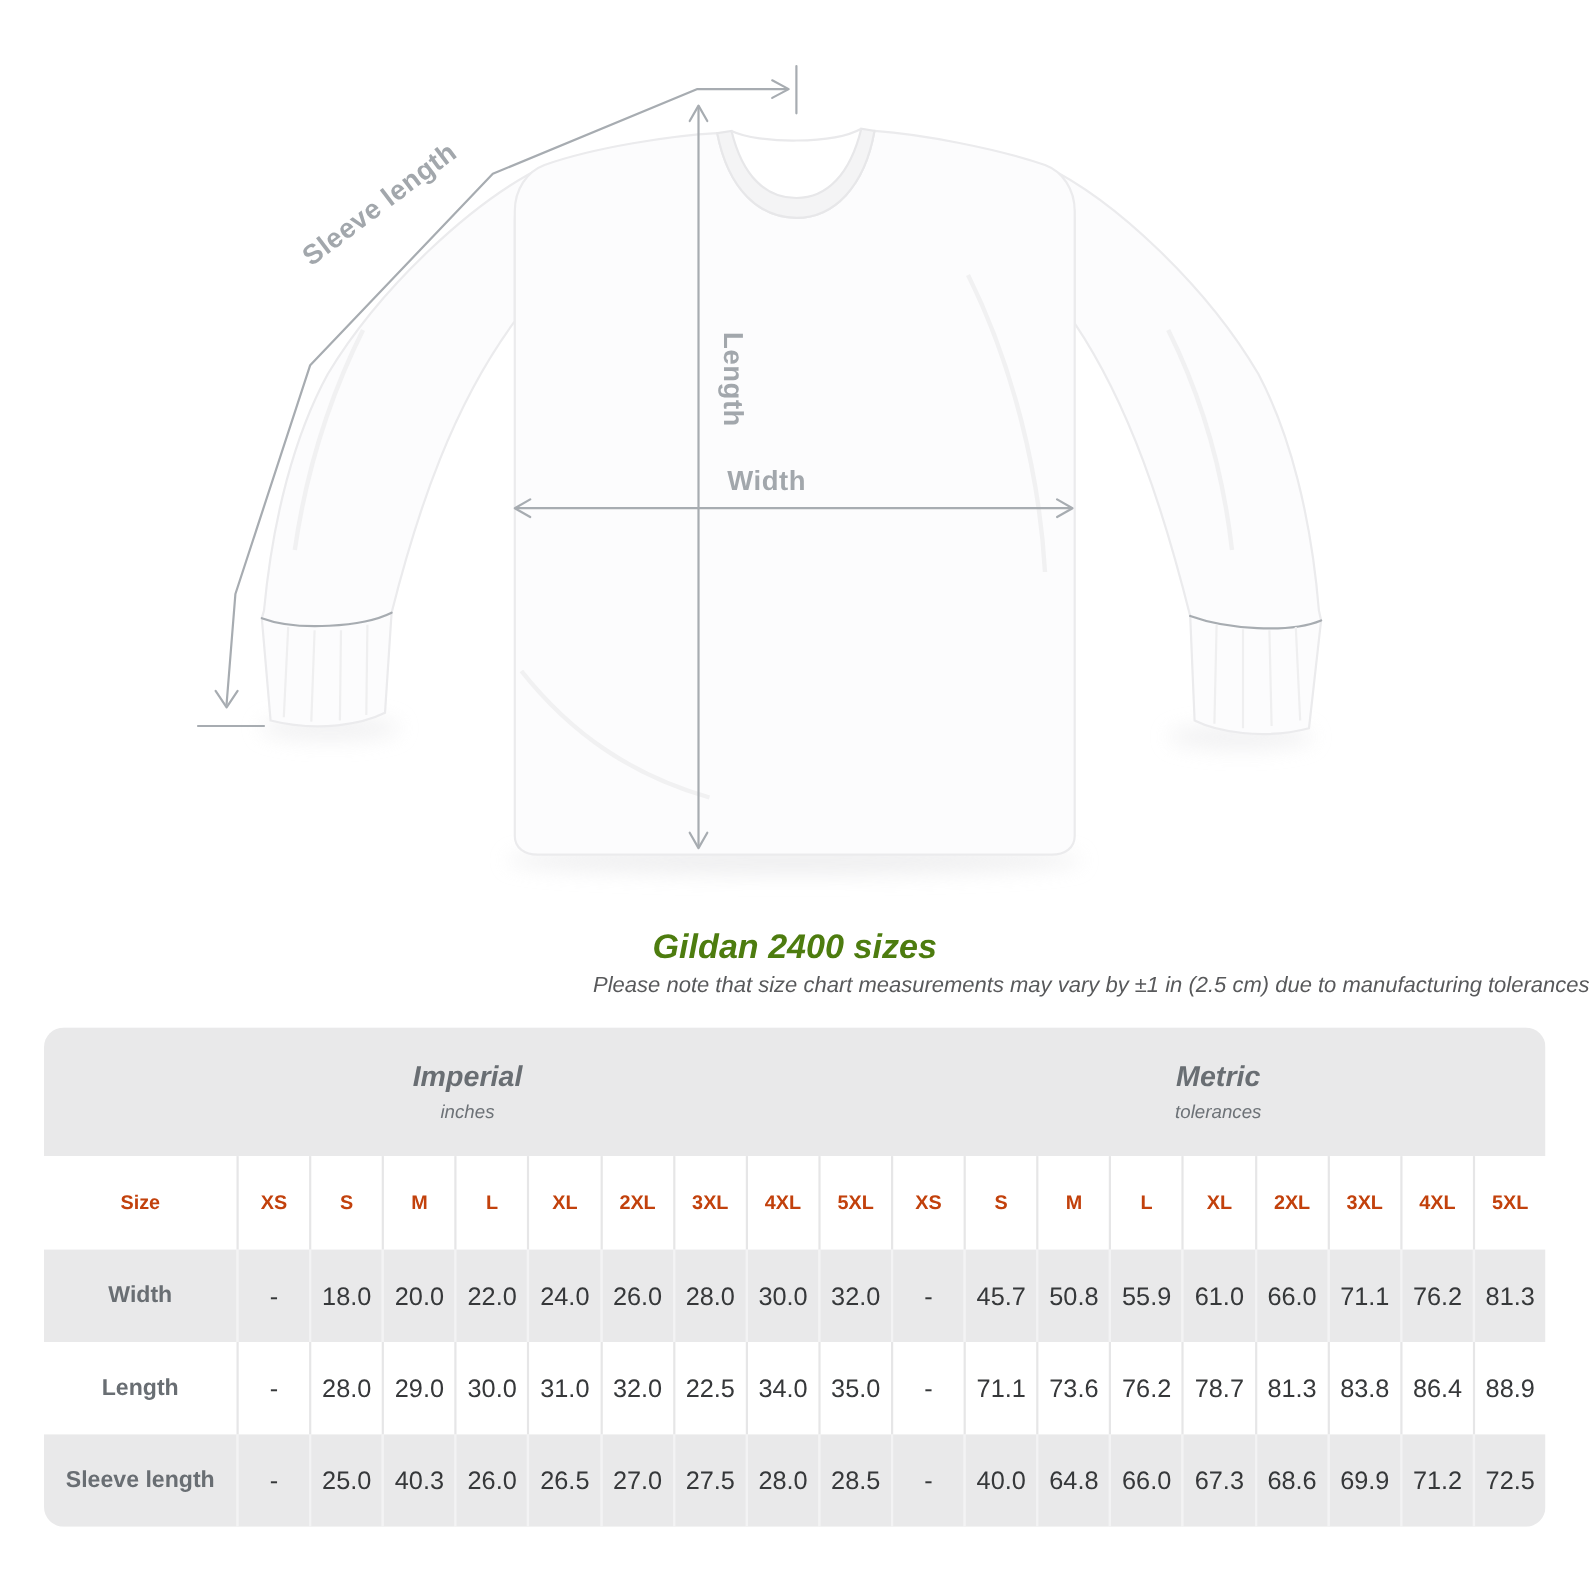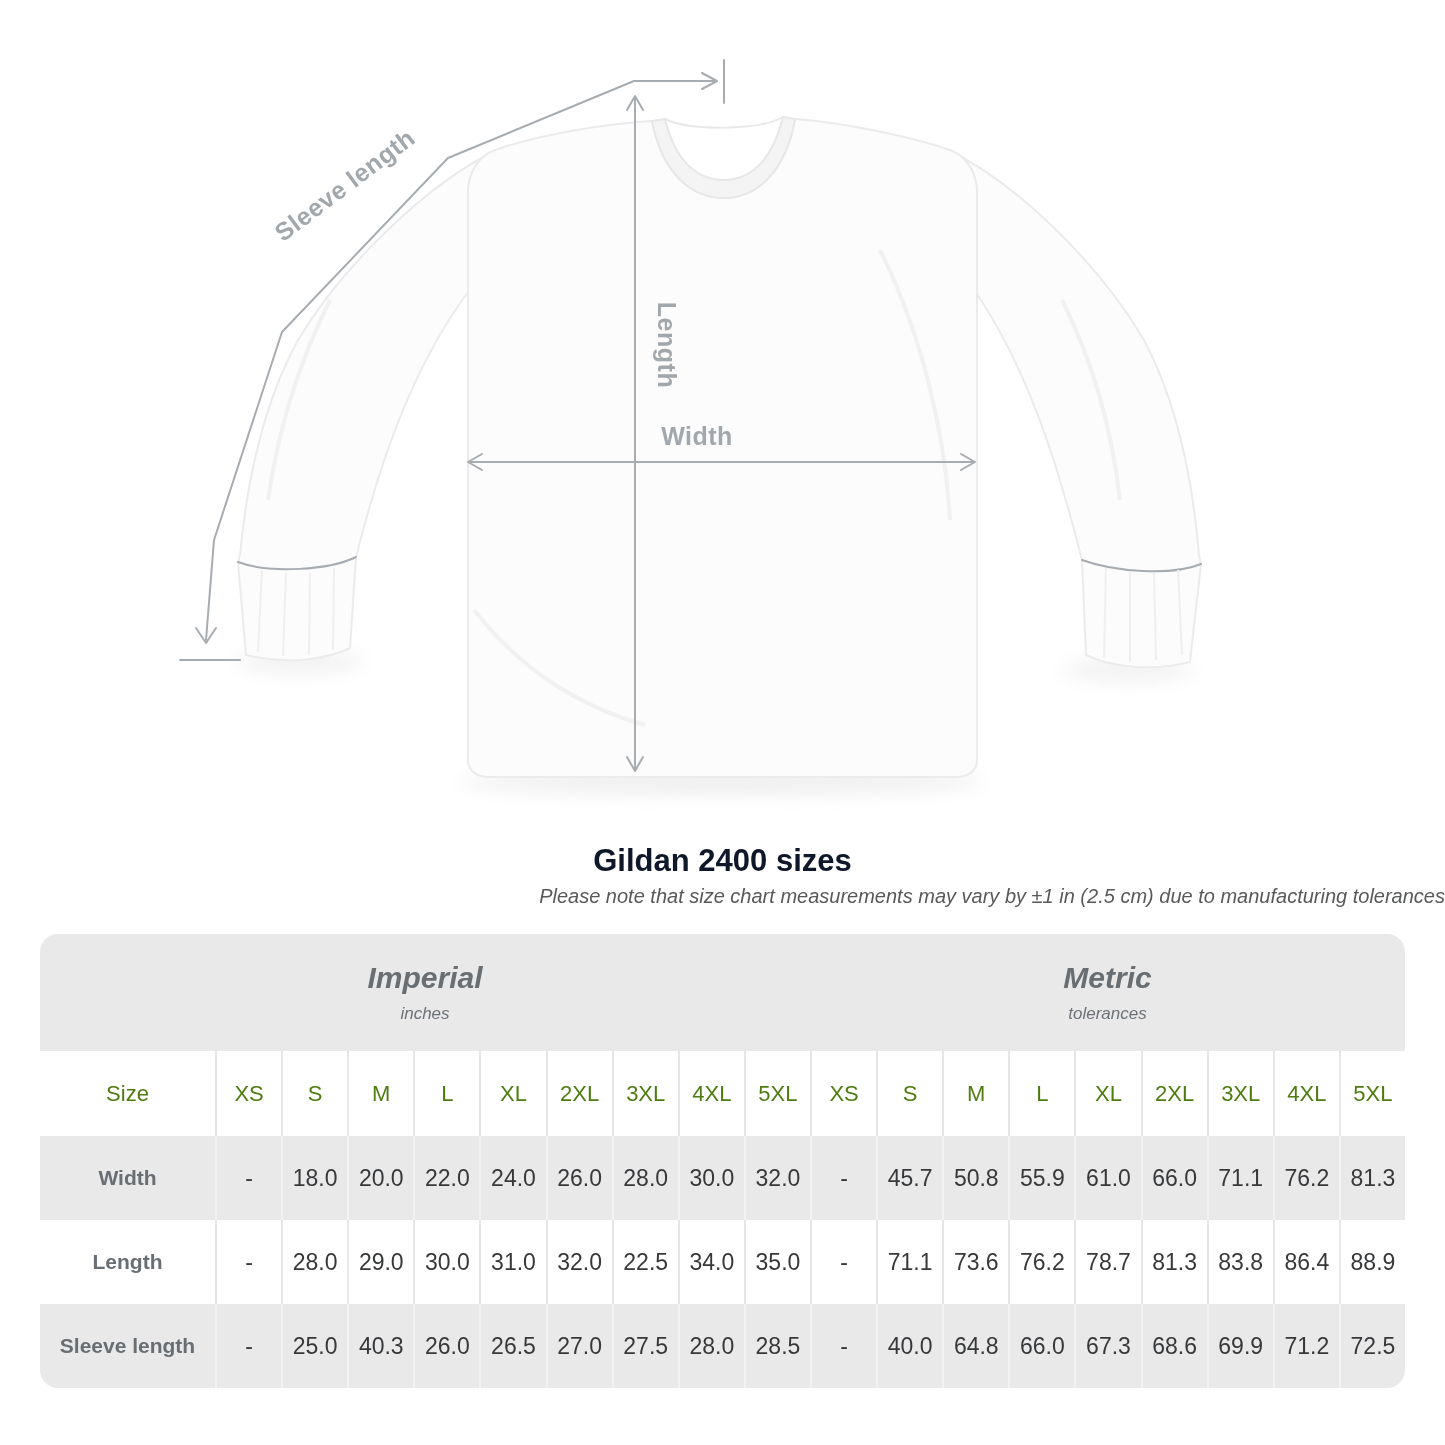--- a/index.html
+++ b/index.html
@@ -9,21 +9,21 @@
     -webkit-font-smoothing:antialiased;
   }
   
   .diagram{position:relative;width:1445px;height:833px;}
   .diagram svg{display:block;}
   .ann{stroke:#a7acb1;stroke-width:2;fill:none;stroke-linecap:round;stroke-linejoin:round;}
   .ann-label{fill:#a2a7ac;font-weight:bold;font-size:25px;letter-spacing:.5px;}
   
   .page-title{
     margin:10px 0 6px 0;text-align:center;
-    font-size:31px;font-weight:bold;color:#0f172a;
+    font-size:31px;font-weight:bold;color:#4d7c0f;font-style:italic;
   }
   .subtitle{
     margin:0 0 26px 0;text-align:right;
     font-size:20px;font-style:italic;color:#58595b;
   }
   
   .tbl{
     width:1365px;margin:0 40px;
     display:grid;
     grid-template-columns:175px repeat(18,1fr);
@@ -34,23 +34,23 @@
   .cell{
     display:flex;flex-direction:column;align-items:center;justify-content:center;
     font-size:23px;color:#36383a;background:#ffffff;
     border-left:2px solid #e6e6e7;min-width:0;
   }
   .row .cell:first-child{border-left:none;}
   .row-gray .cell{background:#e9e9ea;border-left-color:#f3f3f4;}
   .hdr-cell{background:#e9e9ea;border-left:none !important;}
   .hdr-left{grid-column:1 / span 10;}
   .hdr-right{grid-column:11 / span 9;}
-  .unit-name{font-size:30px;font-weight:bold;font-style:italic;color:#696e73;line-height:1.15;}
+  .unit-name{font-size:26px;font-weight:bold;font-style:italic;color:#696e73;line-height:1.15;}
   .unit-sub{font-size:17px;font-style:italic;color:#6d7277;margin-top:8px;}
-  .size-hd{font-size:22px;font-weight:normal;color:#4d7c0f;}
+  .size-hd{font-size:18px;font-weight:bold;color:#c2410c;}
   .row-lbl{font-size:21px;font-weight:bold;color:#696e73;}
 </style>
 </head>
 <body>
 
 <div class="diagram">
   <svg width="1445" height="833" viewBox="0 0 1445 833">
     <defs>
       <filter id="soft" x="-60%" y="-60%" width="220%" height="220%">
         <feGaussianBlur stdDeviation="9"></feGaussianBlur>

